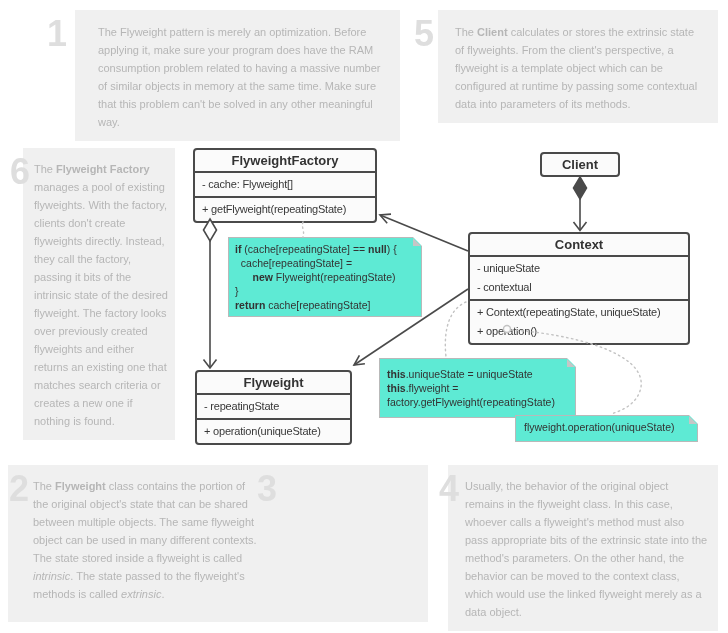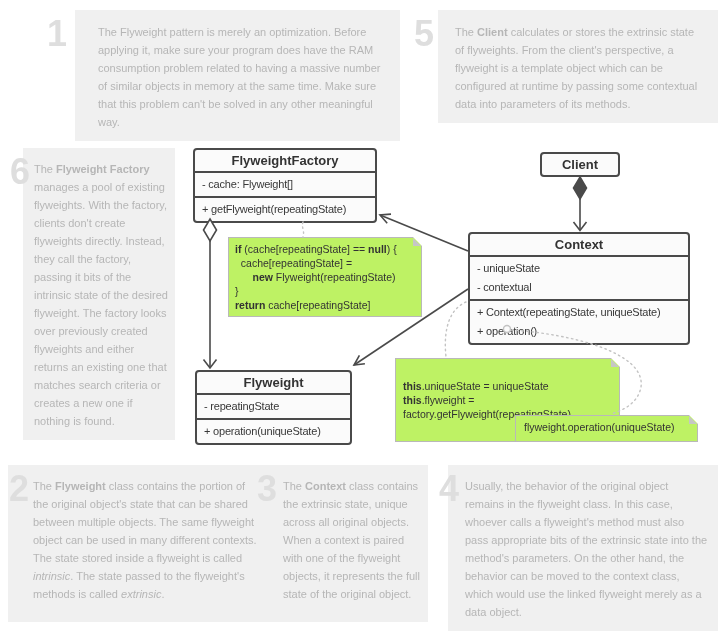--- a/index.html
+++ b/index.html
@@ -31,30 +31,30 @@
   .uml-title{font-weight:bold;font-size:13px;text-align:center;padding:3px 4px;color:#333;}
   .uml-sec{border-top:2px solid #4a4a4a;padding:2px 0;}
   .uml-row{font-size:11px;line-height:17px;padding:1px 7px;letter-spacing:-0.2px;white-space:pre;}
 
   .cls-factory{left:193px;top:148px;width:184px;}
   .cls-client{left:540px;top:152px;width:80px;}
   .cls-context{left:468px;top:232px;width:222px;}
   .cls-flyweight{left:195px;top:370px;width:157px;}
 
   
-  .uml-note{position:absolute;box-sizing:border-box;background:#bef264;border:1px solid #b9b9b9;
+  .uml-note{position:absolute;box-sizing:border-box;background:#5eead4;border:1px solid #b9b9b9;
             color:#333;font-size:10.5px;line-height:14px;z-index:2;}
   .uml-note::before{content:"";position:absolute;top:-1px;right:-1px;width:0;height:0;
             border-top:9px solid #fff;border-left:9px solid transparent;}
   .uml-note::after{content:"";position:absolute;top:0;right:0;width:0;height:0;
             border-bottom:8px solid #c6c6c6;border-right:8px solid transparent;}
   .note-line{white-space:pre;}
 
   .note-factory{left:228px;top:237px;width:194px;min-height:77px;padding:4px 6px;}
-  .note-ctor{left:395px;top:358px;width:225px;min-height:50px;padding:20px 7px;}
+  .note-ctor{left:379px;top:358px;width:197px;min-height:50px;padding:8px 7px;}
   .note-op{left:515px;top:415px;width:183px;min-height:27px;padding:4px 8px;}
 
   
   .links{position:absolute;left:0;top:0;width:728px;height:633px;z-index:3;pointer-events:none;}
 </style>
 </head>
 <body>
 
 <div class="stage">
 
@@ -69,21 +69,20 @@
   <div class="ann ann-6">
     <span class="ann-num">6</span>
     <p class="ann-text"><span>The </span><span style="font-weight: bold;">Flyweight Factory</span><span> manages a pool of existing flyweights. With the factory, clients don't create flyweights directly. Instead, they call the factory, passing it bits of the intrinsic state of the desired flyweight. The factory looks over previously created flyweights and either returns an existing one that matches search criteria or creates a new one if nothing is found.</span></p>
   </div>
   <div class="ann ann-2">
     <span class="ann-num">2</span>
     <p class="ann-text"><span>The </span><span style="font-weight: bold;">Flyweight</span><span> class contains the portion of the original object's state that can be shared between multiple objects. The same flyweight object can be used in many different contexts. The state stored inside a flyweight is called </span><span style="font-style: italic;">intrinsic</span><span>. The state passed to the flyweight's methods is called </span><span style="font-style: italic;">extrinsic</span><span>.</span></p>
   </div>
   <div class="ann ann-3">
     <span class="ann-num">3</span>
-    <p class="ann-text"><span>The </span><span style="font-weight: bold;">Context</span><span> class contains the extrinsic state, unique across all original objects. When a context is paired with one of the flyweight objects, it represents the full state of the original object.</span></p>
   </div>
   <div class="ann ann-4">
     <span class="ann-num">4</span>
     <p class="ann-text"><span>Usually, the behavior of the original object remains in the flyweight class. In this case, whoever calls a flyweight's method must also pass appropriate bits of the extrinsic state into the method's parameters. On the other hand, the behavior can be moved to the context class, which would use the linked flyweight merely as a data object.</span></p>
   </div>
 
   <div class="uml-class cls-factory">
     <div class="uml-title">FlyweightFactory</div>
     <div class="uml-sec">
       <div class="uml-row">- cache: Flyweight[]</div>

